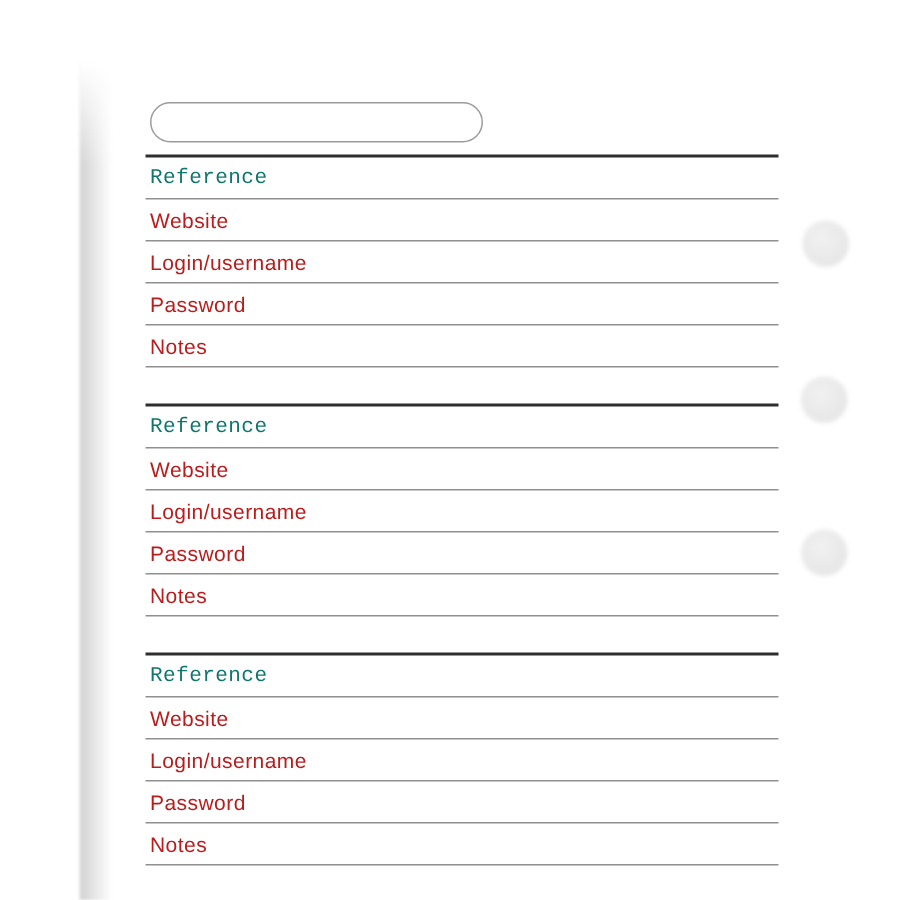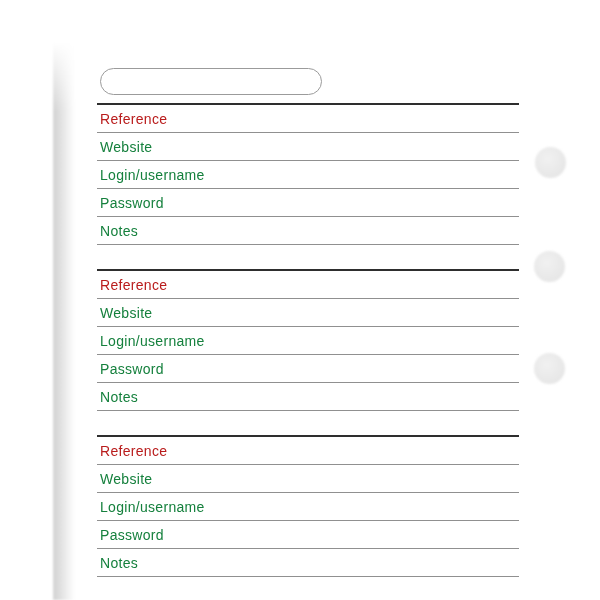--- a/index.html
+++ b/index.html
@@ -71,24 +71,25 @@
   .row {
     height: 27px;
     border-bottom: 1px solid #909090;
     display: flex;
     align-items: center;
     padding-left: 3px;
   }
   .lbl {
     font-size: 14px;
     letter-spacing: 0.3px;
-    color: #15803d;
+    color: #b91c1c;
   }
   .lbl.ref {
-    color: #b91c1c;
+    color: #0f766e;
+    font-family: Liberation Mono, monospace;
   }
 </style>
 </head>
 <body>
 
 <div class="stage">
 
   <div class="page-edge"></div>
 
   <div class="hole hole-1"></div>

